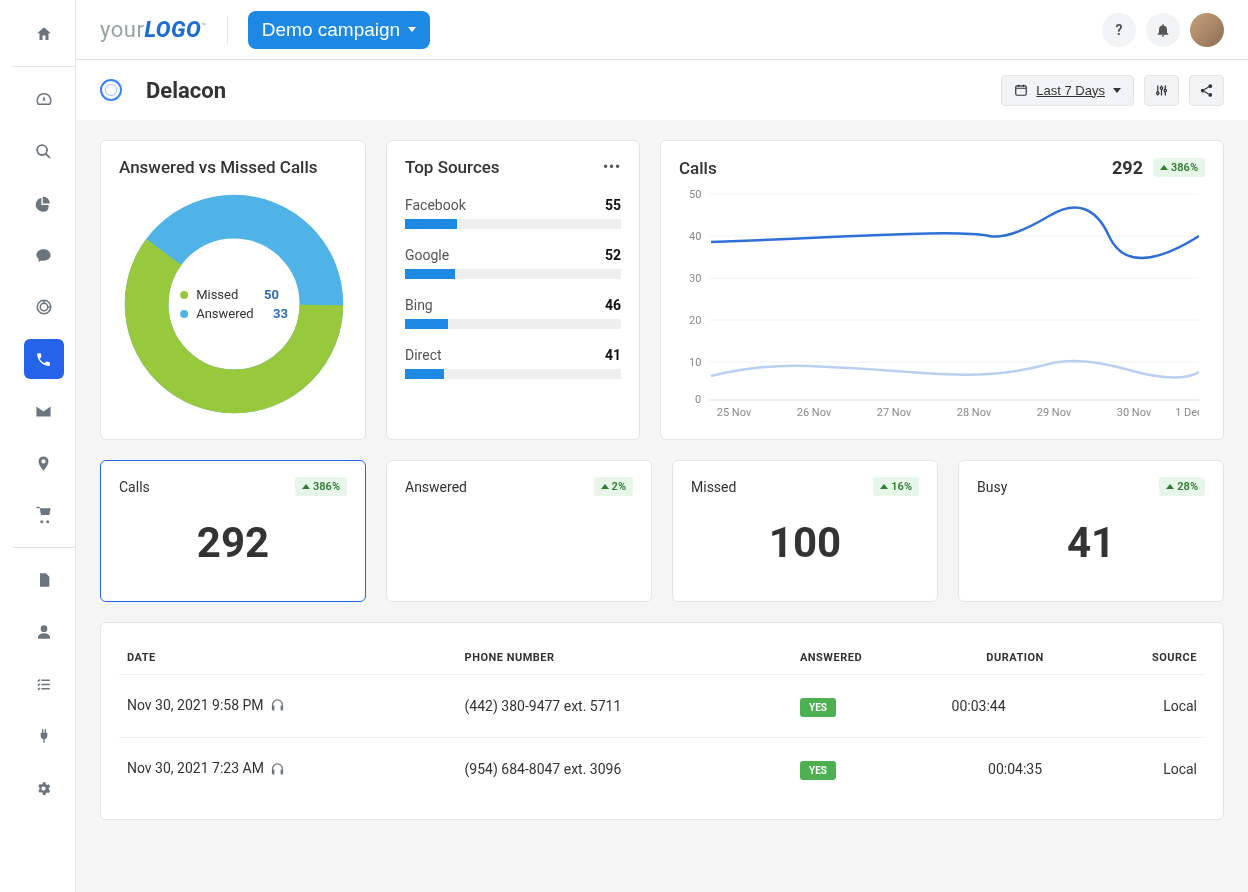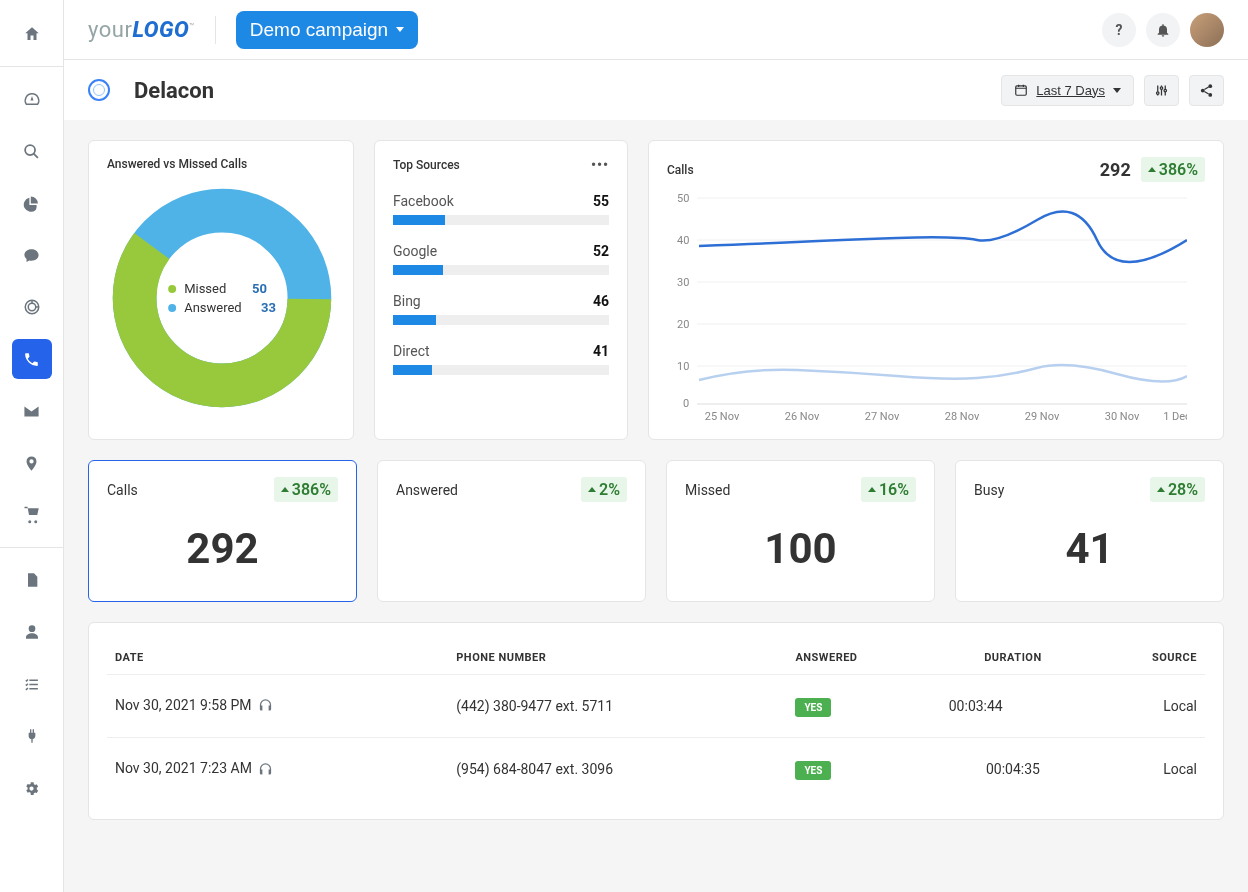--- a/index.html
+++ b/index.html
@@ -1,17 +1,17 @@
 <!DOCTYPE html>
 <html><head>
 <meta charset="utf-8">
 <style>
 * { box-sizing: border-box; margin: 0; padding: 0; }
 body { font-family: -apple-system, BlinkMacSystemFont, "Segoe UI", Roboto, Helvetica, Arial, sans-serif; background: #fff; color: #333; font-size: 14px; }
-.app { display: flex; height: 892px; width: 1248px; }
+.app { display: flex; height: 892px; width: 1248px; padding-left: 12px; }
 .sidebar { width: 64px; background: #fff; border-right: 1px solid #e5e5e5; display: flex; flex-direction: column; align-items: center; padding-top: 8px; }
 .sidebar .nav-item { width: 40px; height: 40px; display: flex; align-items: center; justify-content: center; margin: 6px 0; border-radius: 6px; color: #6c757d; cursor: pointer; }
 .sidebar .nav-item.active { background: #2563eb; color: #fff; }
 .sidebar .divider { width: 100%; height: 1px; background: #e5e5e5; margin: 6px 0; }
 .main { flex: 1; display: flex; flex-direction: column; }
 .topbar { height: 60px; border-bottom: 1px solid #e5e5e5; display: flex; align-items: center; padding: 0 24px; gap: 20px; }
 .logo { font-size: 22px; font-weight: 400; color: #95a5a6; letter-spacing: 0.5px; }
 .logo b { color: #1e6dd0; font-weight: 800; font-style: italic; }
 .logo sup { font-size: 8px; color: #aaa; }
 .vdiv { width: 1px; height: 28px; background: #e5e5e5; }
@@ -21,36 +21,36 @@
 .avatar { width: 34px; height: 34px; border-radius: 50%; background: linear-gradient(135deg,#c9a07a,#8b6f56); }
 .subheader { height: 60px; display: flex; align-items: center; padding: 0 24px; gap: 24px; }
 .brand-icon { width: 22px; height: 22px; border: 2px solid #3b82f6; border-radius: 50%; position: relative; }
 .brand-icon::after { content:""; position:absolute; inset:3px; border:1px solid #93c5fd; border-radius:50%; }
 .page-title { font-size: 22px; font-weight: 700; }
 .subheader-right { margin-left: auto; display: flex; gap: 10px; text-decoration: underline; }
 .sbtn { background: #f1f3f5; border: 1px solid #e5e5e5; border-radius: 4px; padding: 7px 12px; font-size: 13px; color: #333; cursor: pointer; display: flex; align-items: center; gap: 8px; }
 .content { flex: 1; background: #f5f5f5; padding: 20px 24px; overflow: auto; }
 .row { display: flex; gap: 20px; margin-bottom: 20px; }
 .card { background: #fff; border: 1px solid #e5e5e5; border-radius: 6px; padding: 16px 18px; }
-.card-title { font-size: 12px; font-weight: 500; color: #333; margin-bottom: 12px; }
+.card-title { font-size: 17px; font-weight: 500; color: #333; margin-bottom: 12px; }
 .donut-card { width: 266px; height: 300px; }
 .legend { position:absolute; left:50%; top:50%; transform:translate(-50%,-50%); font-size:13px; }
 .legend-row { display:flex; align-items:center; gap:8px; margin:4px 0; }
 .dot { width:8px; height:8px; border-radius:50%; display:inline-block; }
 .sources-card { width: 254px; height: 300px; }
 .sources-head { display:flex; justify-content:space-between; align-items:center; margin-bottom: 20px; }
 .source-row { margin-bottom: 18px; }
 .source-top { display:flex; justify-content:space-between; font-size:14px; color:#555; margin-bottom:6px; }
 .source-top b { color:#111; font-weight:700; }
 .bar { height: 10px; background:#eeeeee; border-radius:0; overflow:hidden; }
 .bar-fill { height:100%; background:#1e88e5; }
 .chart-card { flex:1; height: 300px; position: relative; }
 .chart-head { display:flex; align-items:center; gap:10px; }
 .chart-head .val { margin-left:auto; font-size:18px; font-weight:700; }
-.badge { background:#e8f5e9; color:#2e7d32; font-size:16px; font-weight:600; padding:3px 7px; border-radius:3px; display:inline-flex; align-items:center; gap:3px; }
+.badge { background:#e8f5e9; color:#2e7d32; font-size:11px; font-weight:600; padding:3px 7px; border-radius:3px; display:inline-flex; align-items:center; gap:3px; }
 .kpi-row { display:flex; gap:20px; margin-bottom:20px; }
 .kpi { flex:1; background:#fff; border:1px solid #e5e5e5; border-radius:6px; padding:16px 18px; height:142px; display:flex; flex-direction:column; }
 .kpi.active { border:1.5px solid #2563eb; }
 .kpi-top { display:flex; justify-content:space-between; align-items:center; }
 .kpi-label { font-size:14px; color:#333; }
 .kpi-val { font-size:42px; font-weight:700; text-align:center; margin-top:22px; }
 .table-card { background:#fff; border:1px solid #e5e5e5; border-radius:6px; padding:18px; }
 .showing { font-size:12px; color:#666; margin-bottom:18px; }
 table { width:100%; border-collapse:collapse; }
 th { text-align:left; font-size:11px; font-weight:700; letter-spacing:0.5px; color:#333; padding:10px 8px; }

